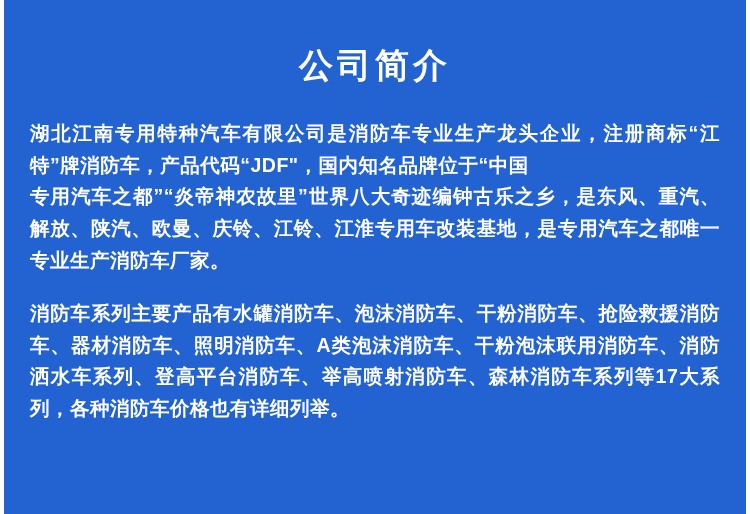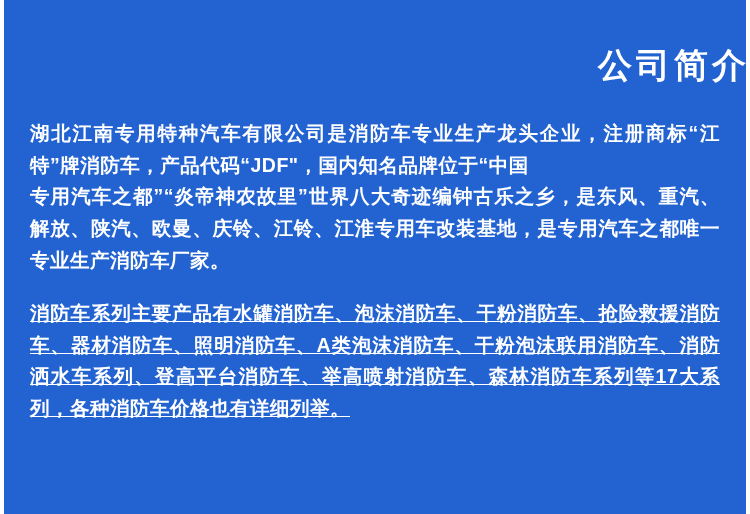--- a/index.html
+++ b/index.html
@@ -29,21 +29,21 @@
     bottom: 0;
     width: 4px;
     background: #ffffff;
   }
   #page::before { left: 0; }
   #page::after { right: 0; }
 
   .title {
     position: relative;
     z-index: 2;
-    text-align: right;
+    text-align: center;
     color: #ffffff;
     font-size: 34px;
     font-weight: bold;
     letter-spacing: 4px;
     padding-top: 22px;
     padding-bottom: 10px;
     line-height: 1.2;
   }
 
   .body-wrap {
@@ -57,21 +57,20 @@
     font-size: 19.5px;
     font-weight: bold;
     line-height: 1.62;
     letter-spacing: 0.5px;
     text-align: justify;
     text-justify: inter-ideograph;
     margin: 8px;
   }
   .para + .para {
     margin-top: 22px;
-    text-decoration: underline;
   }
 </style>
 </head>
 <body>
 
 <div id="page">
 
   <h1 class="title">公司简介</h1>
 
   <div class="body-wrap">

